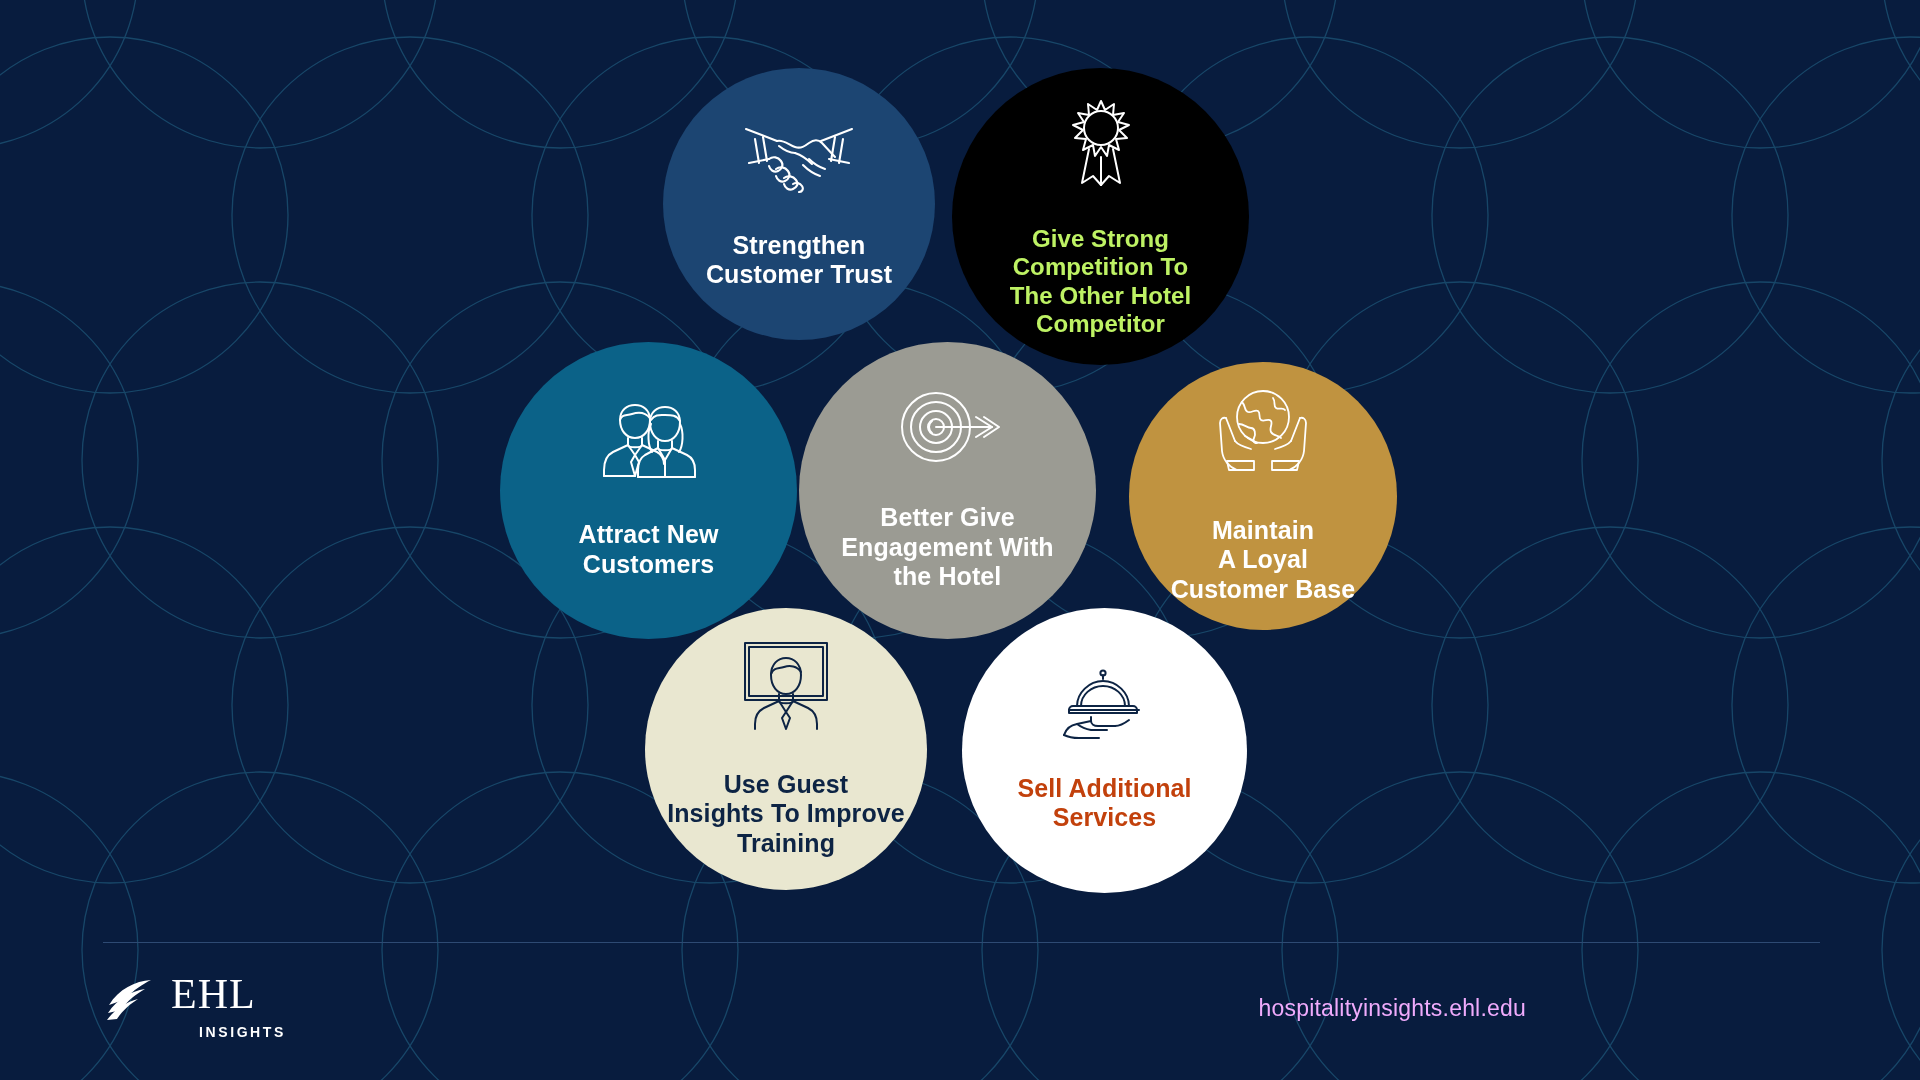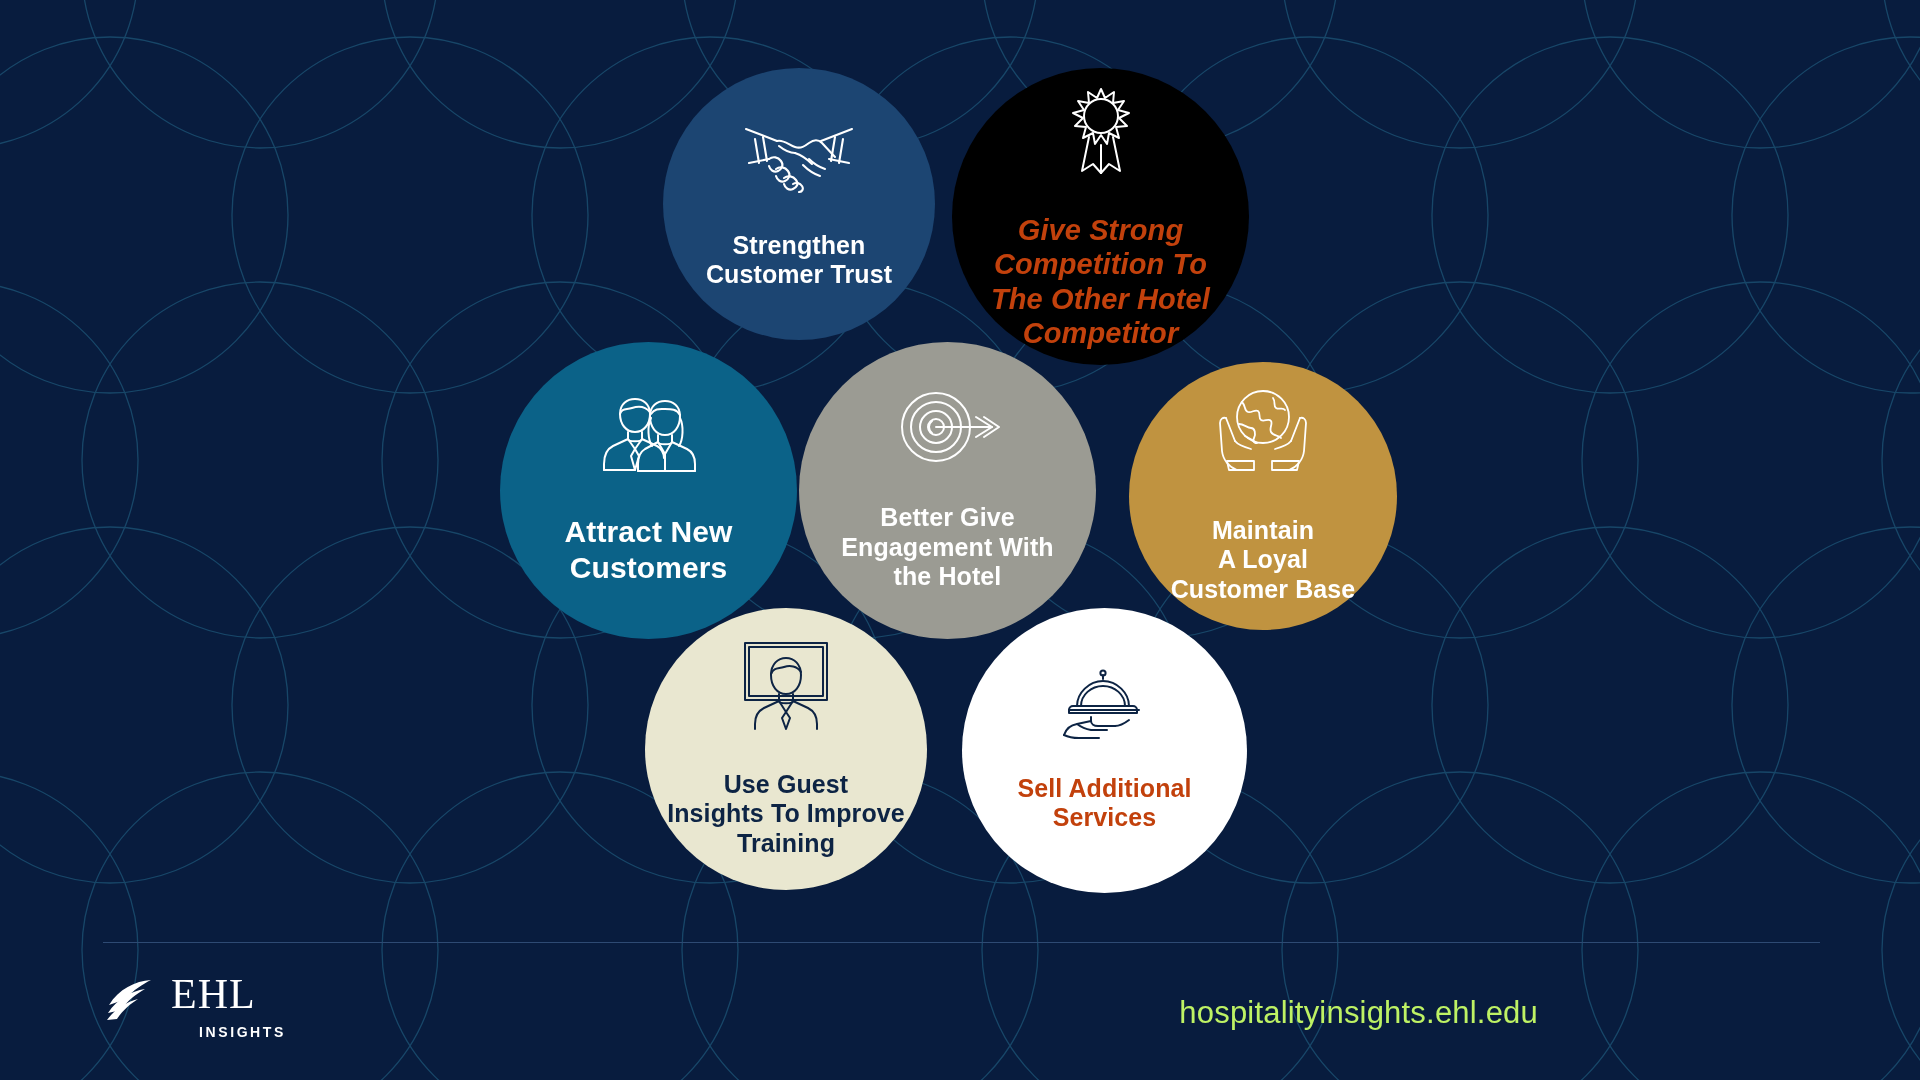--- a/index.html
+++ b/index.html
@@ -37,22 +37,22 @@
   
   #b-trust       { left:663px; top:68px;  width:272px; height:272px; background:#1c4572; }
   #b-compete     { left:952px; top:68px;  width:297px; height:297px; background:#000000; }
   #b-attract     { left:500px; top:342px; width:297px; height:297px; background:#0b6288; }
   #b-engage      { left:799px; top:342px; width:297px; height:297px; background:#9b9b93; }
   #b-loyal       { left:1129px;top:362px; width:268px; height:268px; background:#c09340; }
   #b-training    { left:645px; top:608px; width:282px; height:282px; background:#e9e7d0; }
   #b-sell        { left:962px; top:608px; width:285px; height:285px; background:#ffffff; }
 
   #b-trust    .label { font-size:25px; color:#ffffff; margin-top:14px; }
-  #b-compete  .label { font-size:29px; color:#c2410c; margin-top:12px;font-style:italic; }
-  #b-attract  .label { font-size:30px; color:#ffffff; margin-top:16px; }
+  #b-compete  .label { font-size:24px; color:#bef264; margin-top:12px; }
+  #b-attract  .label { font-size:25px; color:#ffffff; margin-top:16px; }
   #b-engage   .label { font-size:25px; color:#ffffff; margin-top:14px; }
   #b-loyal    .label { font-size:25px; color:#ffffff; margin-top:12px; }
   #b-training .label { font-size:25px; color:#0d2444; margin-top:16px; }
   #b-sell     .label { font-size:25px; color:#c2410c; margin-top:9px; }
 
   
   #b-trust   { z-index:4; }
   #b-compete { z-index:3; }
   #b-attract { z-index:5; }
   #b-engage  { z-index:6; }
@@ -73,22 +73,22 @@
   #brand-text { display:flex; flex-direction:column; }
   #brand-name {
     font-size:42px; color:#ffffff; letter-spacing:1px; font-weight:normal;
     font-family:"Liberation Serif", serif; line-height:0.95;
   }
   #brand-sub {
     font-size:14px; color:#ffffff; letter-spacing:2.6px; font-weight:bold;
     margin-top:9px; margin-left:28px;
   }
   #site-url {
-    position:absolute; right:86px; top:40px;
-    font-size:31px; color:#bef264; letter-spacing:.2px;
+    position:absolute; right:98px; top:40px;
+    font-size:23px; color:#f0abfc; letter-spacing:.2px;
   }
 </style>
 </head>
 <body>
 
 <div id="stage">
 
   <svg id="bg-pattern" viewBox="0 0 1920 1080" preserveAspectRatio="none">
     <defs>
       <g id="cellcirc">

